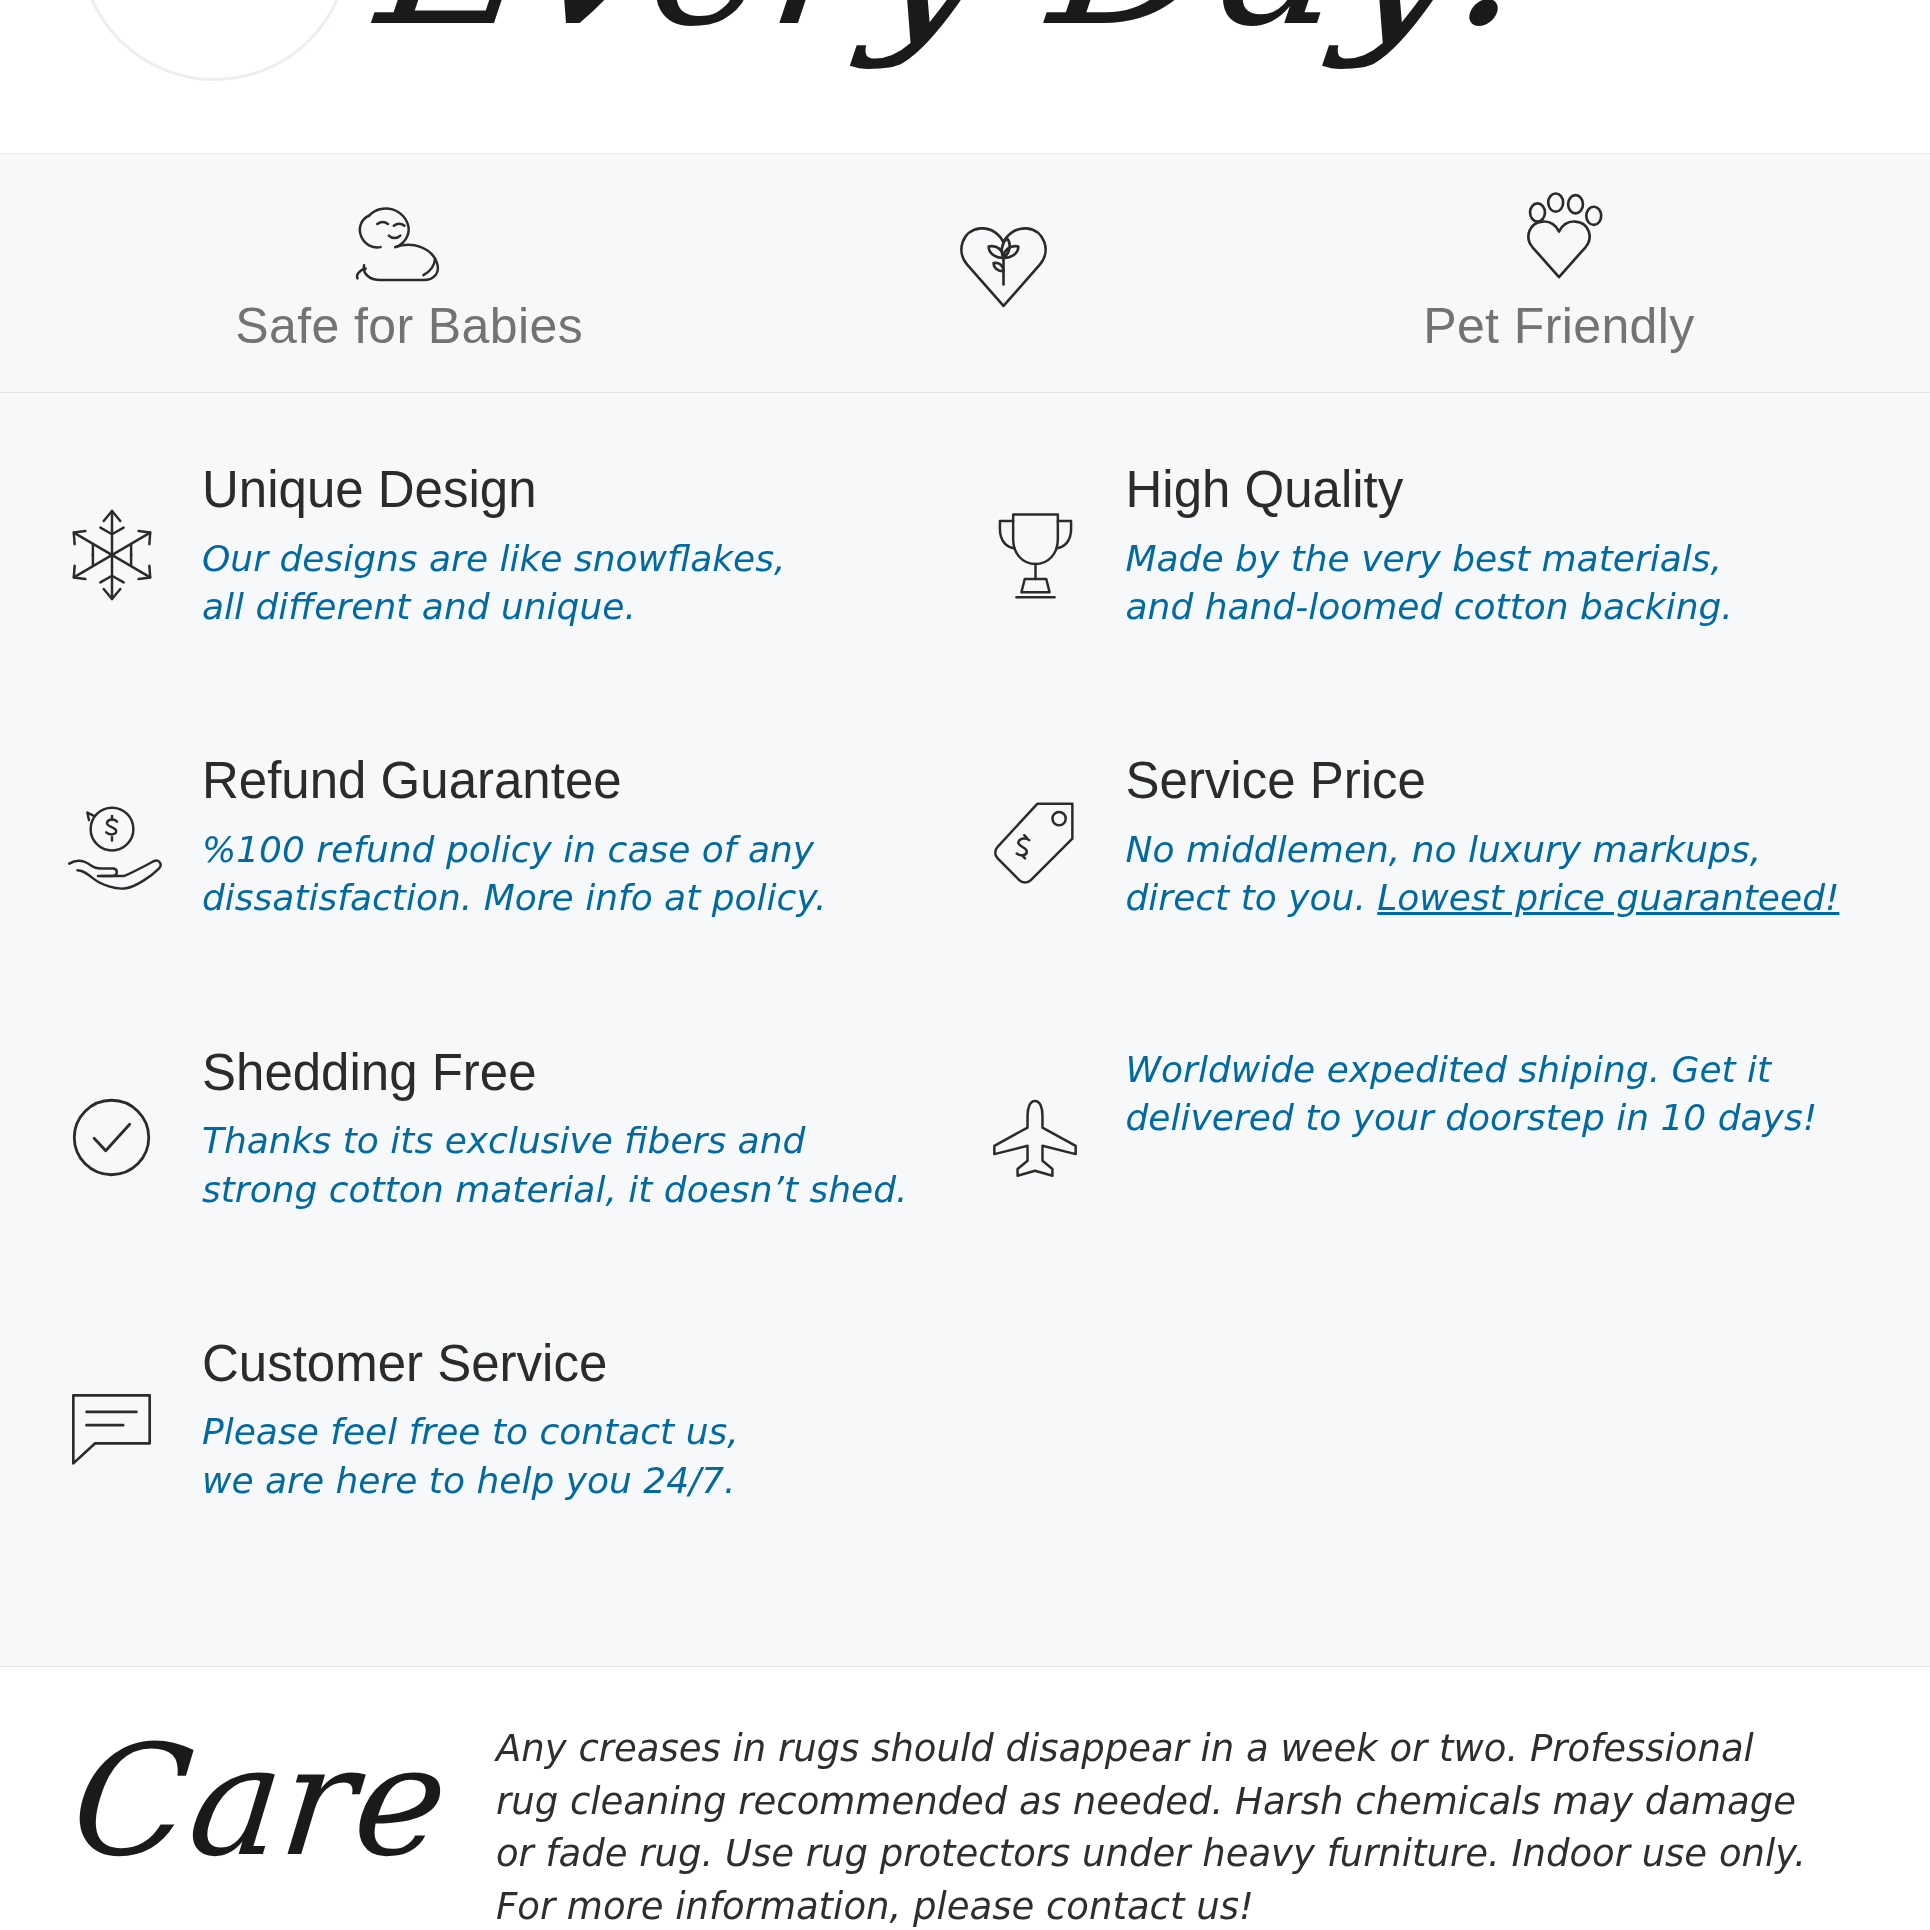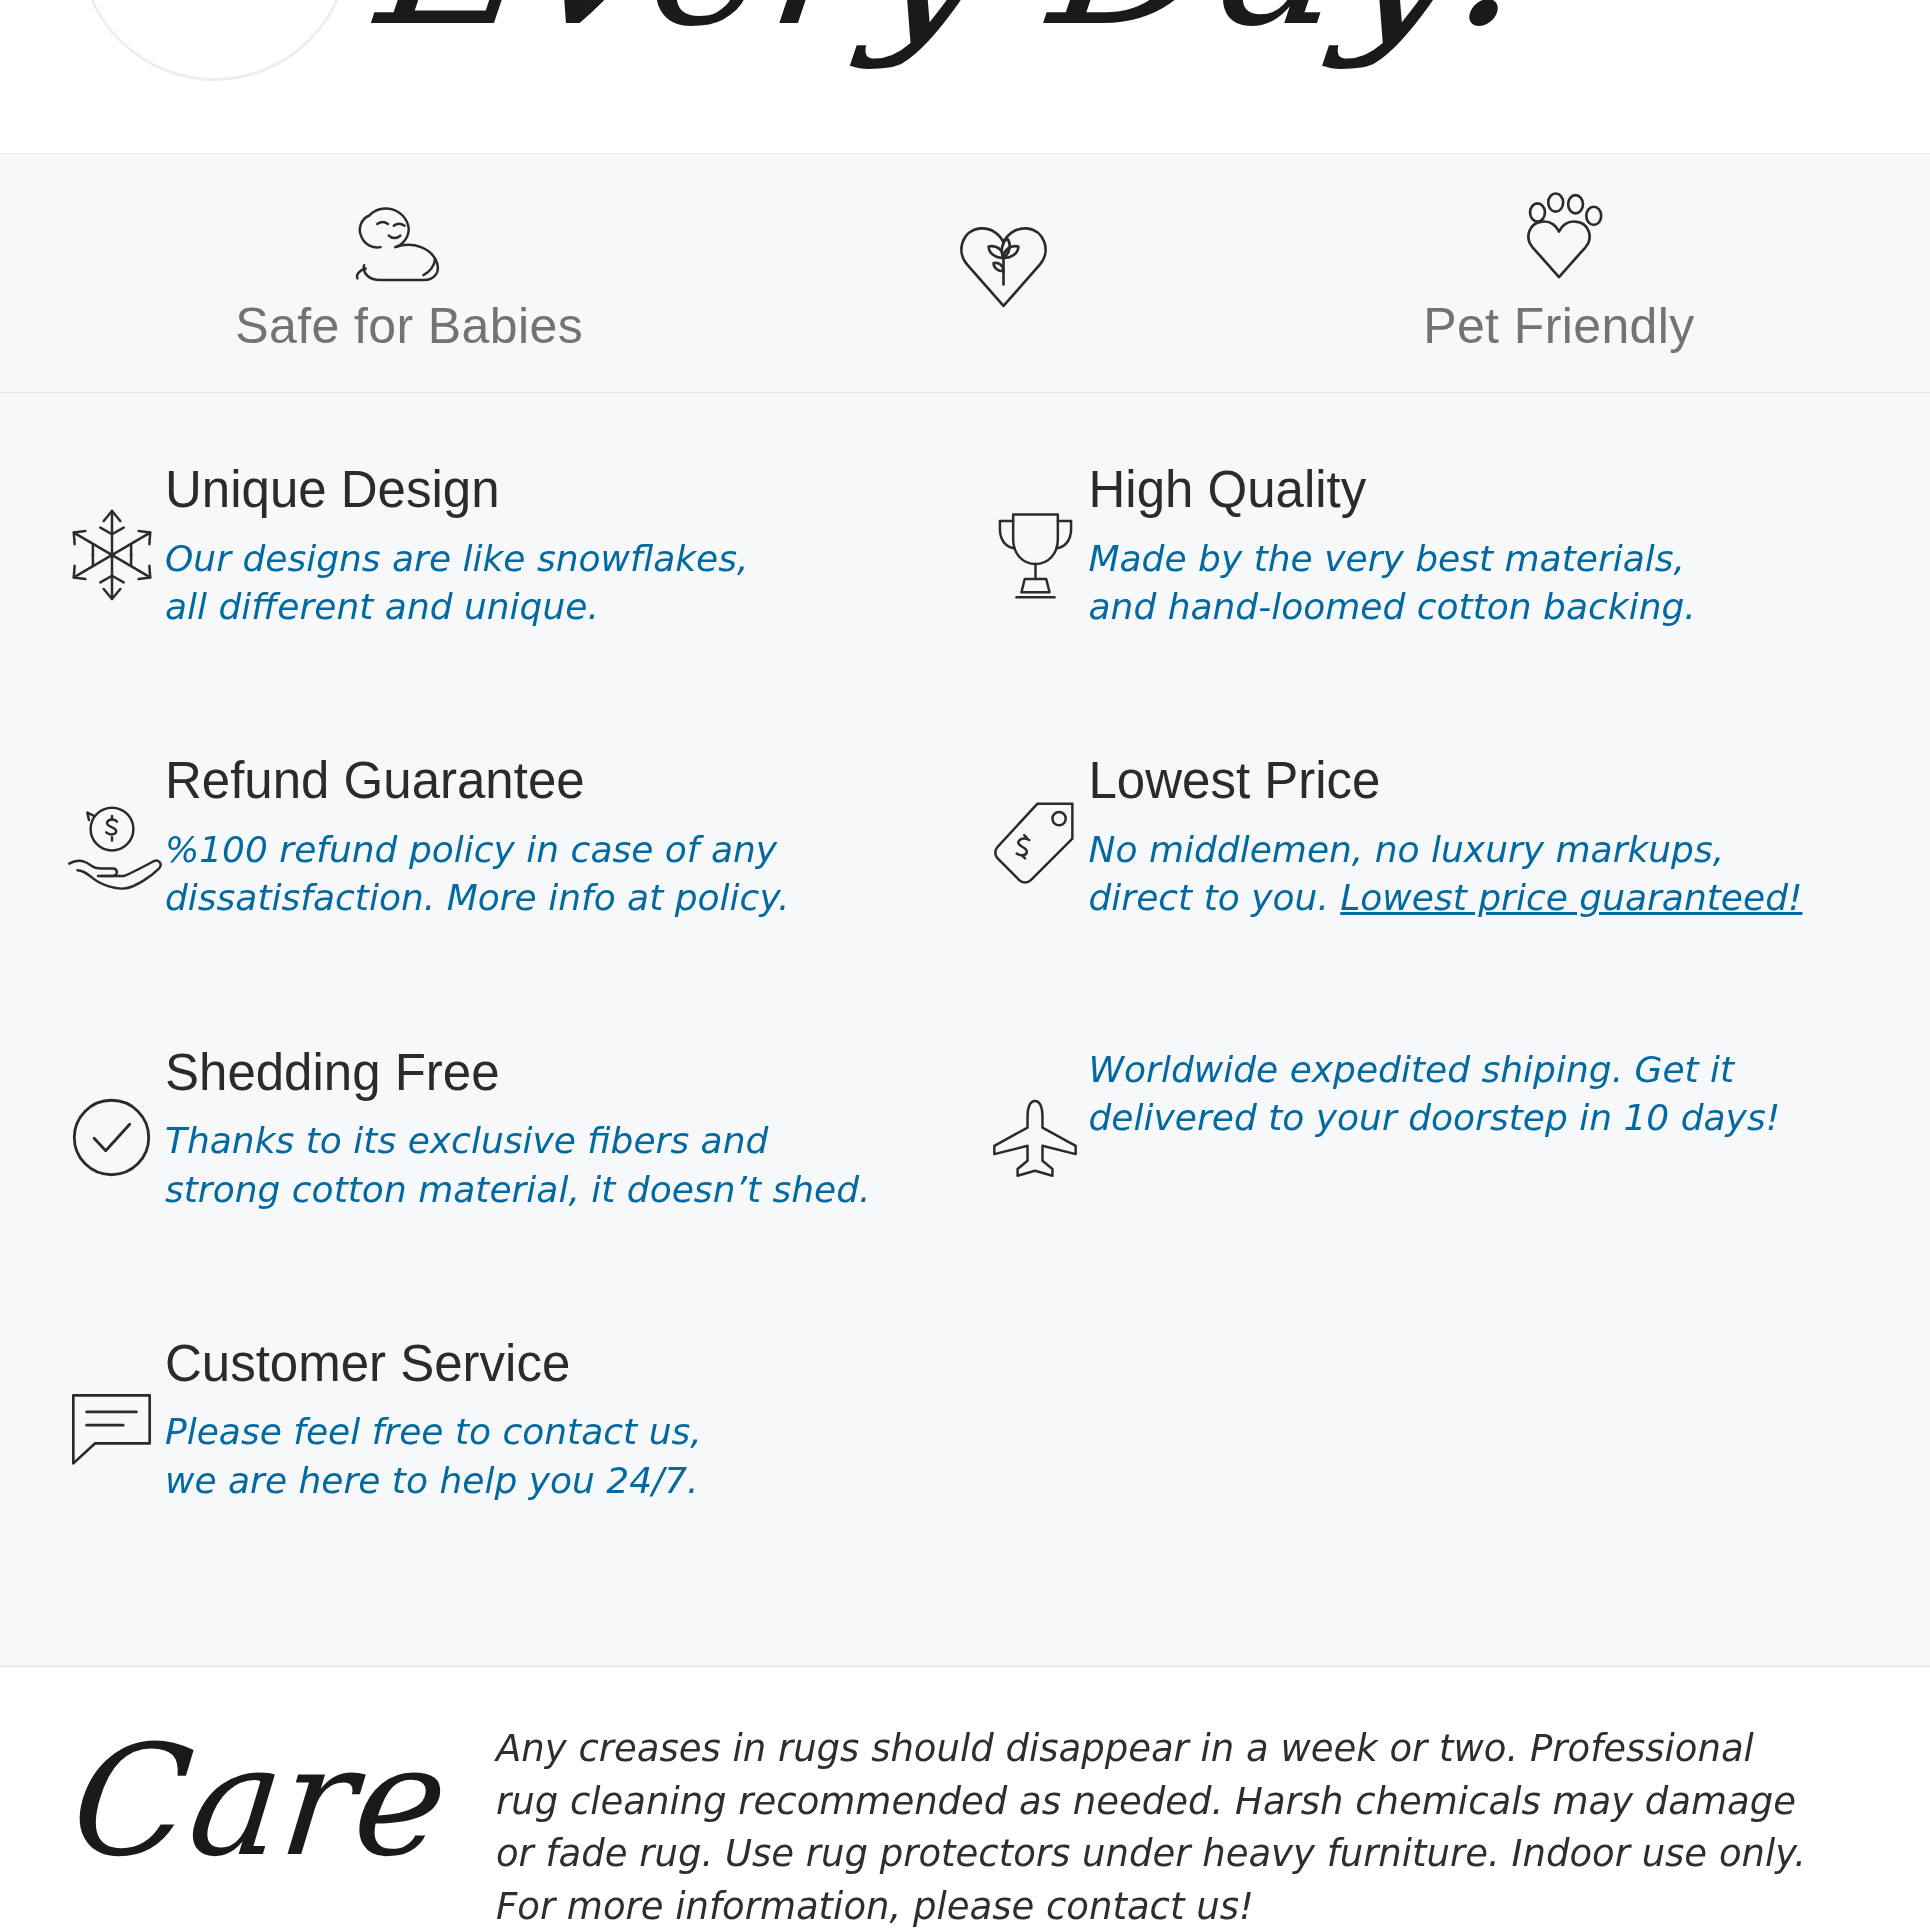--- a/index.html
+++ b/index.html
@@ -107,20 +107,21 @@
     width: 107px;
     min-width: 107px;
     height: 107px;
     display: flex;
     align-items: center;
     justify-content: center;
     margin-top: 38px;
   }
   .feature-body {
     padding-top: 0;
+    margin-left: 37px;
   }
   .feature-title {
     font-size: 51px;
     font-weight: 400;
     color: #2b2b2b;
     line-height: 1.05;
     margin-bottom: 18px;
     white-space: nowrap;
   }
   .feature-desc {
@@ -304,21 +305,21 @@
       <svg width="98" height="98" viewBox="0 0 118 118">
         <g fill="none" stroke="#2b2b2b" stroke-width="3" stroke-linecap="round" stroke-linejoin="round">
           <path d="M62 8 h42 v42 L54 100 a10 10 0 0 1 -14 0 L14 74 a10 10 0 0 1 0 -14 z"></path>
           <circle cx="88" cy="26" r="8"></circle>
           <path d="M52 52 c-3 -3 -11 -3 -13 2 c-2 5 9 6 10 11 c1 5 -7 7 -12 3"></path>
           <path d="M46 46 l3 3 M44 71 l3 3"></path>
         </g>
       </svg>
     </div>
     <div class="feature-body">
-      <div class="feature-title">Lowest Price</div>
+      <div class="feature-title">Service Price</div>
       <div class="feature-desc"><span>No middlemen, no luxury markups,
 direct to you. </span><span class="emph">Lowest price guaranteed!</span></div>
     </div>
   </div>
 
   <div class="feature">
     <div class="feature-icon">
       <svg width="91" height="91" viewBox="0 0 110 110">
         <g fill="none" stroke="#2b2b2b" stroke-width="3.4" stroke-linecap="round" stroke-linejoin="round">
           <circle cx="55" cy="55" r="45"></circle>

